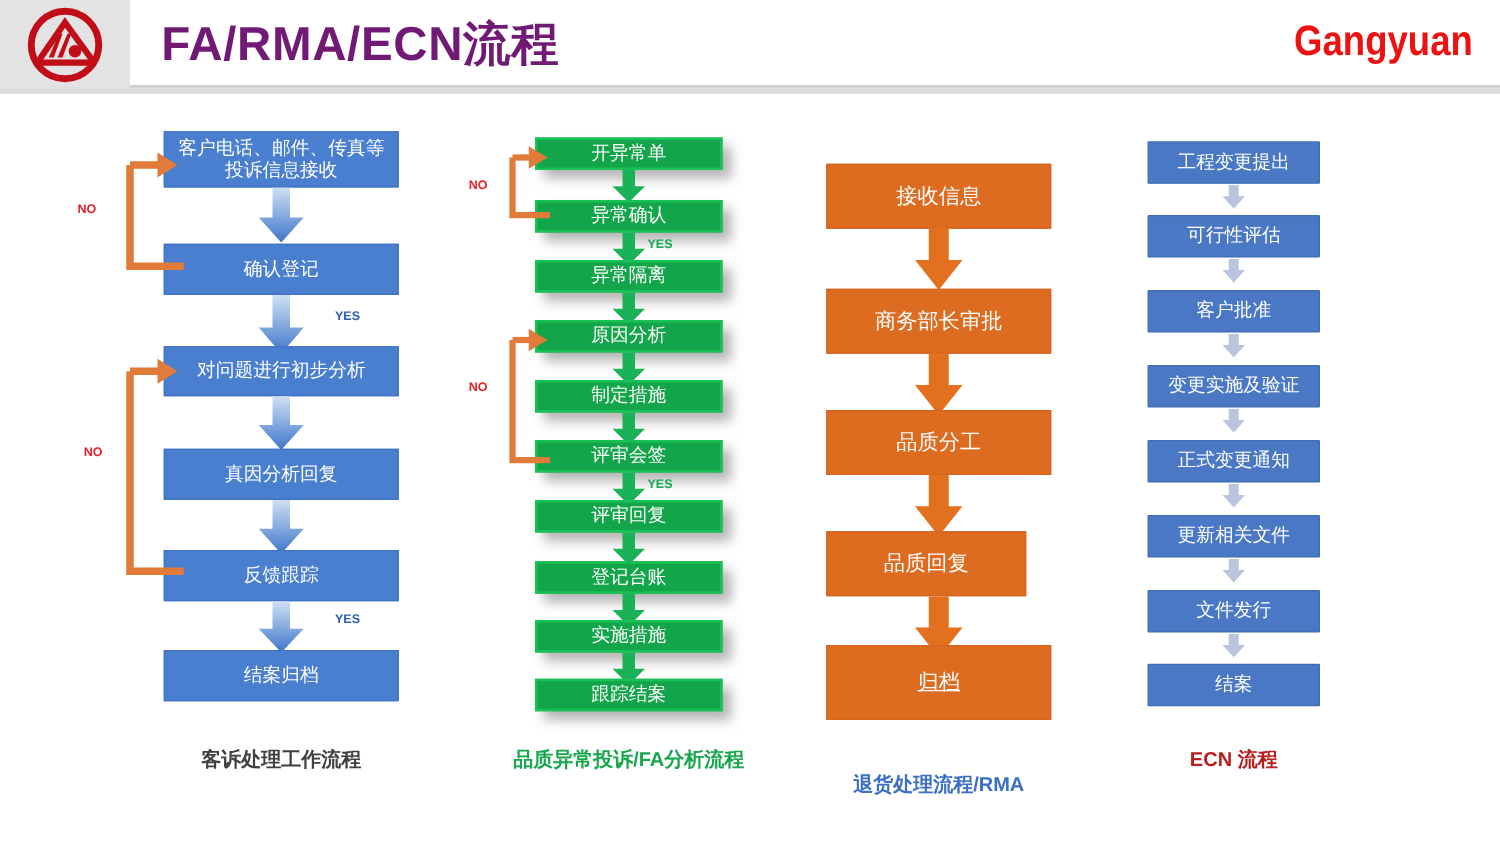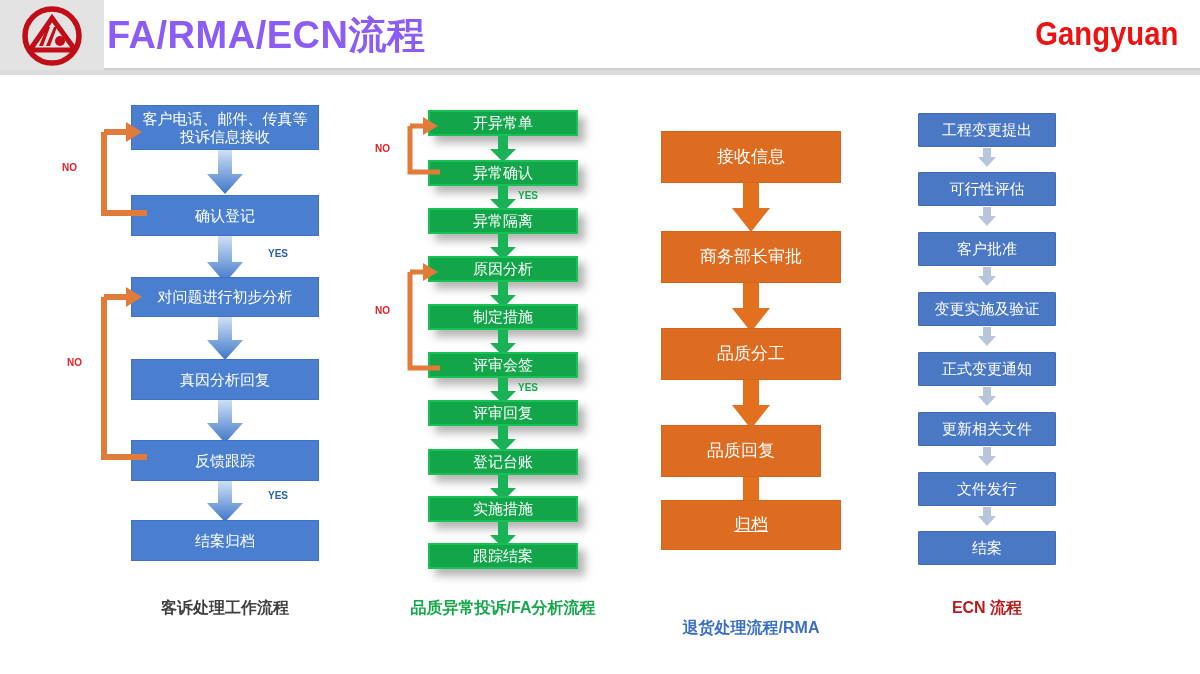--- a/index.html
+++ b/index.html
@@ -8,22 +8,22 @@
     font-family:"Liberation Sans","DejaVu Sans",sans-serif;
   }
   .slide{position:relative;width:1200px;height:674px;background:#fff;}
 
   
   .header{position:absolute;left:0;top:0;width:1200px;height:72px;background:#fff;}
   .logo-plate{position:absolute;left:0;top:0;width:104px;height:72px;background:#e3e3e3;}
   .logo-mark{position:absolute;left:16px;top:5px;width:72px;height:62px;}
   .title-plate{position:absolute;left:104px;top:0;width:1096px;height:70px;background:#ffffff;}
   .hdr-title{
-    position:absolute;left:107px;top:10px;
-    font-size:38px;font-weight:bold;color:#8b5cf6;letter-spacing:.5px;
+    position:absolute;left:129px;top:10px;
+    font-size:38px;font-weight:bold;color:#701a75;letter-spacing:.5px;
     white-space:nowrap;
   }
   .hdr-brand{
     position:absolute;right:22px;top:14px;
     font-size:34px;font-weight:bold;color:#ee1111;white-space:nowrap;
     font-family:"Liberation Sans Narrow","Liberation Sans",sans-serif;
     transform:scaleX(.86);transform-origin:right center;
   }
   .hdr-rule{position:absolute;left:0;top:70px;width:1200px;height:5px;background:#dcdcdc;}
   .hdr-rule2{position:absolute;left:104px;top:68px;width:1096px;height:3px;background:#d0d0d0;}
@@ -301,21 +301,21 @@
         </svg>
     </div>
 
     <div class="node n-orange" style="left:21px;top:405px;width:160px;height:52px;">品质回复</div>
     <div class="arrow" style="left:88px;top:457px;">
       <svg width="46" height="50" viewBox="0 0 46 50">
           <path d="M15 0 H31 V25 H42 L23 49 L4 25 H15 Z" fill="#e2701f"></path>
         </svg>
     </div>
 
-    <div class="node n-orange" style="left:21px;top:480px;width:180px;height:50px;text-decoration:underline;">归档</div>
+    <div class="node n-orange" style="left:21px;top:496px;width:180px;height:60px;text-decoration:underline;">归档</div>
 
     <div class="caption cap-orange" style="left:21px;top:598px;width:180px;">退货处理流程/RMA</div>
   </div>
 
   <div class="col" style="left:900px;top:0;width:200px;height:674px;">
 
     <div class="node n-ecn" style="left:18px;top:113px;width:138px;height:34px;">工程变更提出</div>
     <div class="arrow" style="left:76px;top:148px;">
       <svg width="22" height="20" viewBox="0 0 22 20">
           <path d="M7 0 H15 V9 H20 L11 19 L2 9 H7 Z" fill="#b8c5dd"></path>

